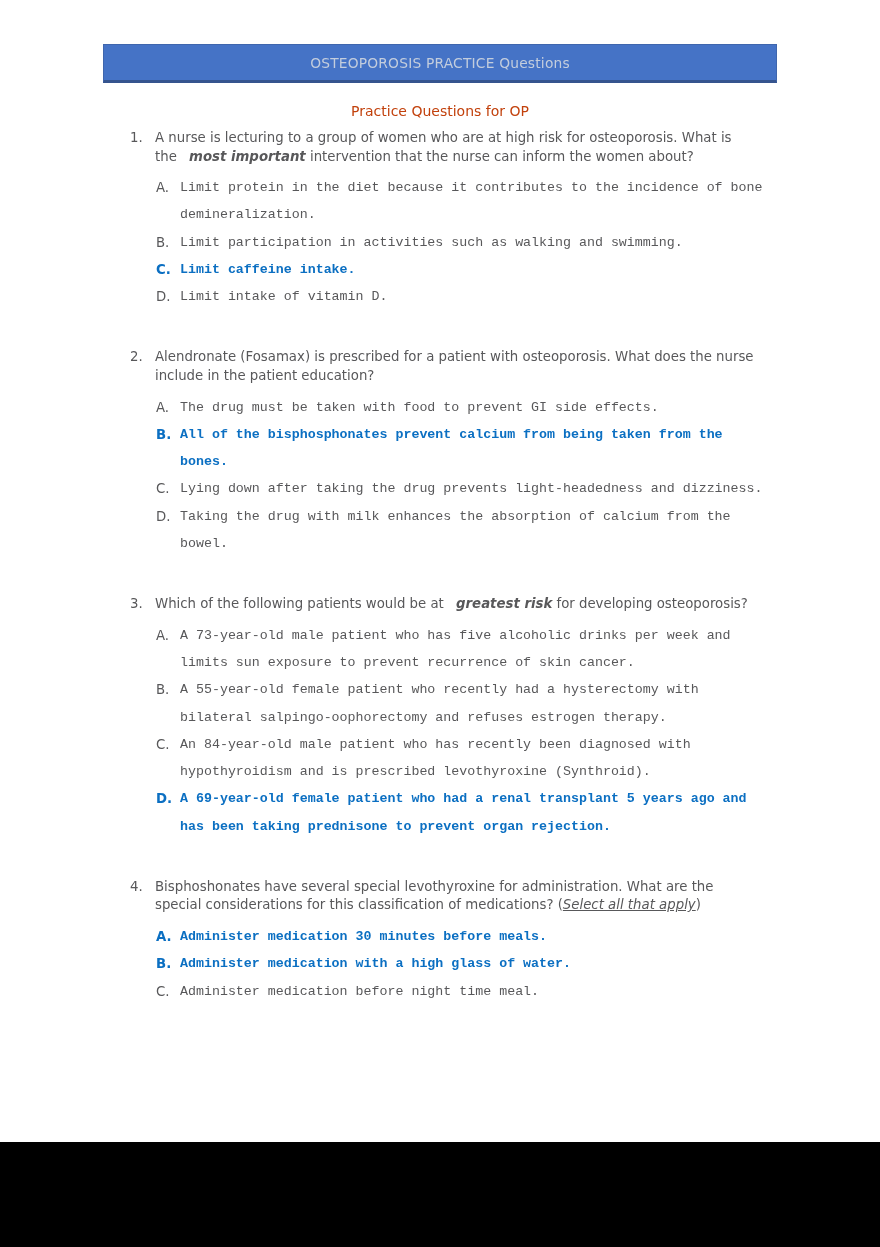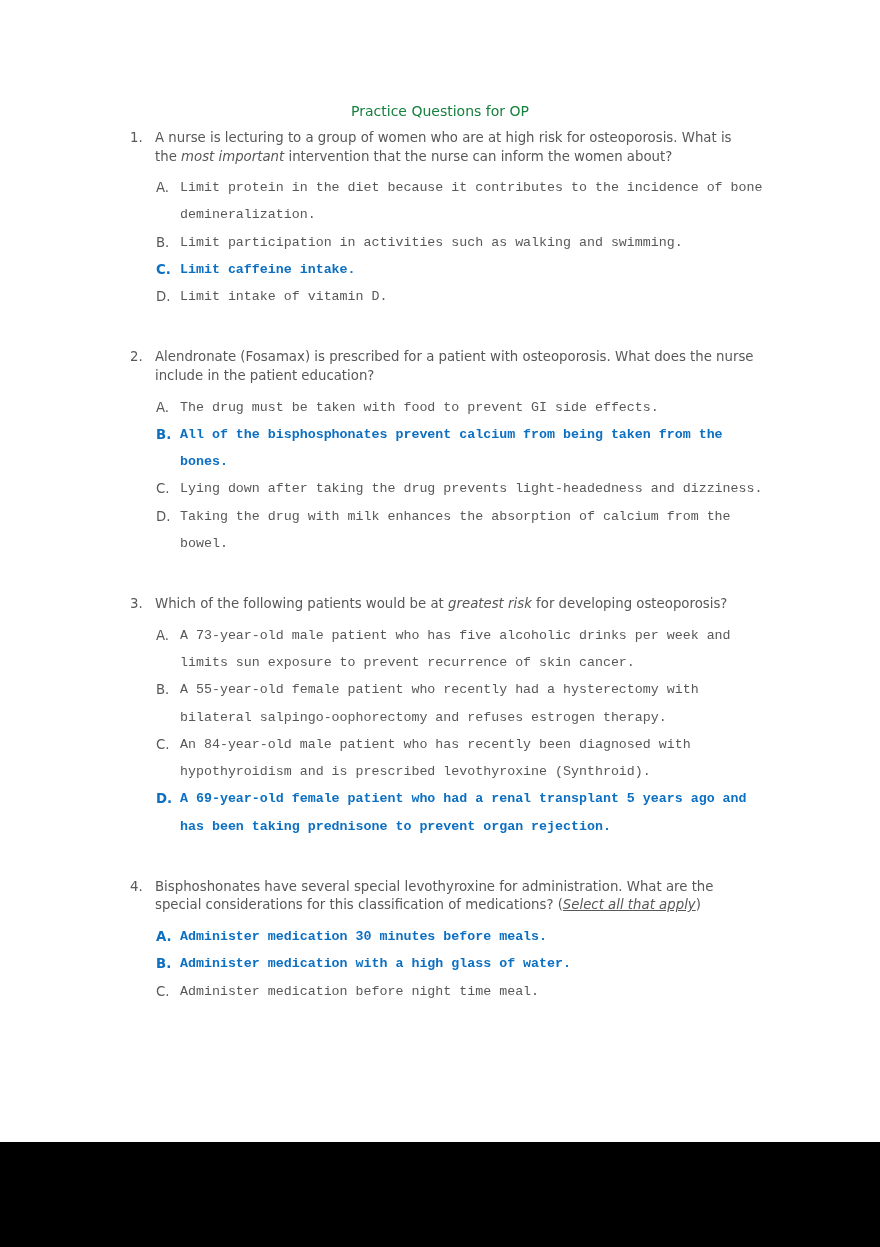--- a/index.html
+++ b/index.html
@@ -35,21 +35,21 @@
     font-size: 13.8px;
     letter-spacing: 0.2px;
   }
   
   .doc-title {
     position: absolute;
     top: 103px;
     left: 0;
     width: 880px;
     text-align: center;
-    color: #15803d;
+    color: #c2410c;
     font-size: 14px;
     font-weight: 500;
   }
   
   .questions-list {
     position: absolute;
     top: 129px;
     left: 0;
     width: 880px;
   }
@@ -58,21 +58,21 @@
     display: flex;
     margin-left: 130px;
     margin-right: 125px;
     color: #58585a;
     font-size: 13.3px;
     line-height: 1.4;
   }
   .q-num { flex: 0 0 25px; }
   .q-text { flex: 1; }
   .seg-normal { font-weight: normal; font-style: normal; }
-  .seg-bold-italic { font-weight: normal; font-style: italic; }
+  .seg-bold-italic { font-weight: bold; font-style: italic; margin-left: 8px; }
   .seg-italic { font-style: italic; text-decoration: underline; }
   .options { margin-top: 8px; }
   .option {
     display: flex;
     margin-left: 156px;
     margin-right: 102px;
     color: #58585a;
     font-size: 13.3px;
     line-height: 2.05;
   }
@@ -87,20 +87,23 @@
     width: 880px;
     height: 105px;
     background: #000000;
   }
 </style>
 </head>
 <body>
 
 <div class="page">
 
+  <div class="banner">
+    <span class="banner-title">OSTEOPOROSIS PRACTICE Questions</span>
+  </div>
 
   <div class="doc-title">Practice Questions for OP</div>
 
   <div class="questions-list">
       <div class="question">
         <div class="q-head">
           <div class="q-num">1.</div>
           <div class="q-text"><span class="seg-normal">A nurse is lecturing to a group of women who are at high risk for osteoporosis. What is the </span><span class="seg-bold-italic">most important</span><span class="seg-normal"> intervention that the nurse can inform the women about?</span></div>
         </div>
         <div class="options">

